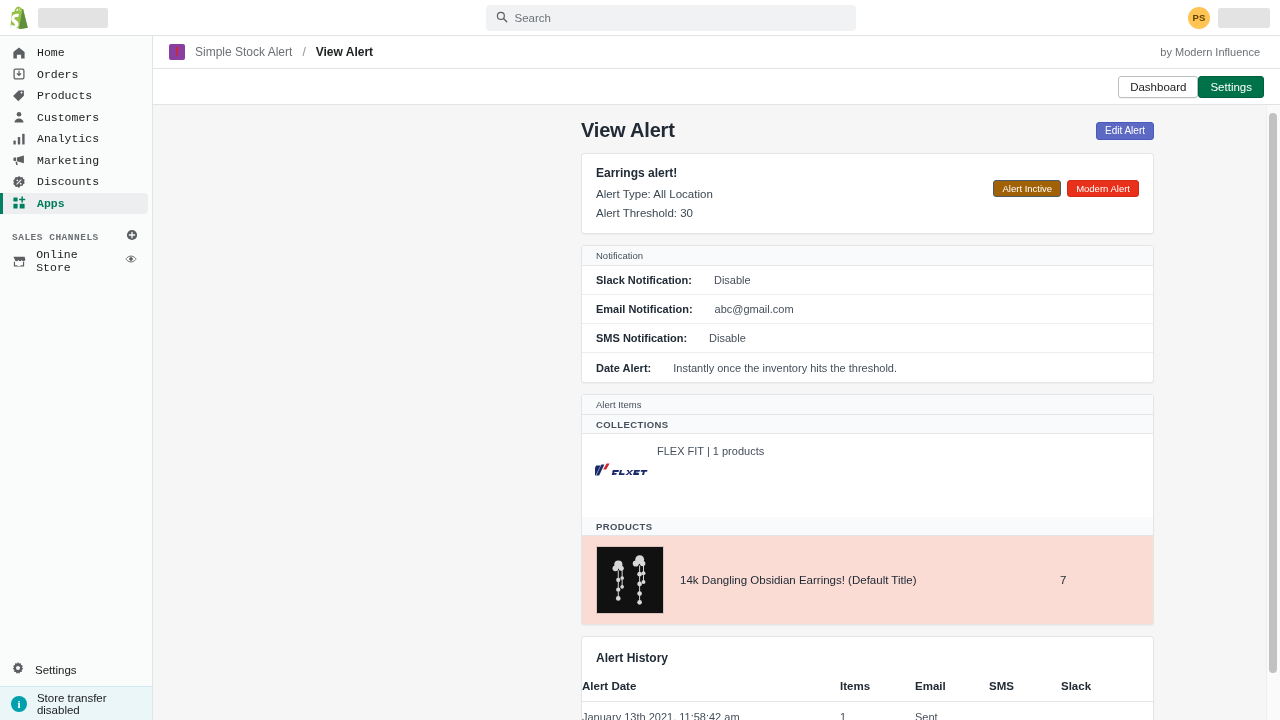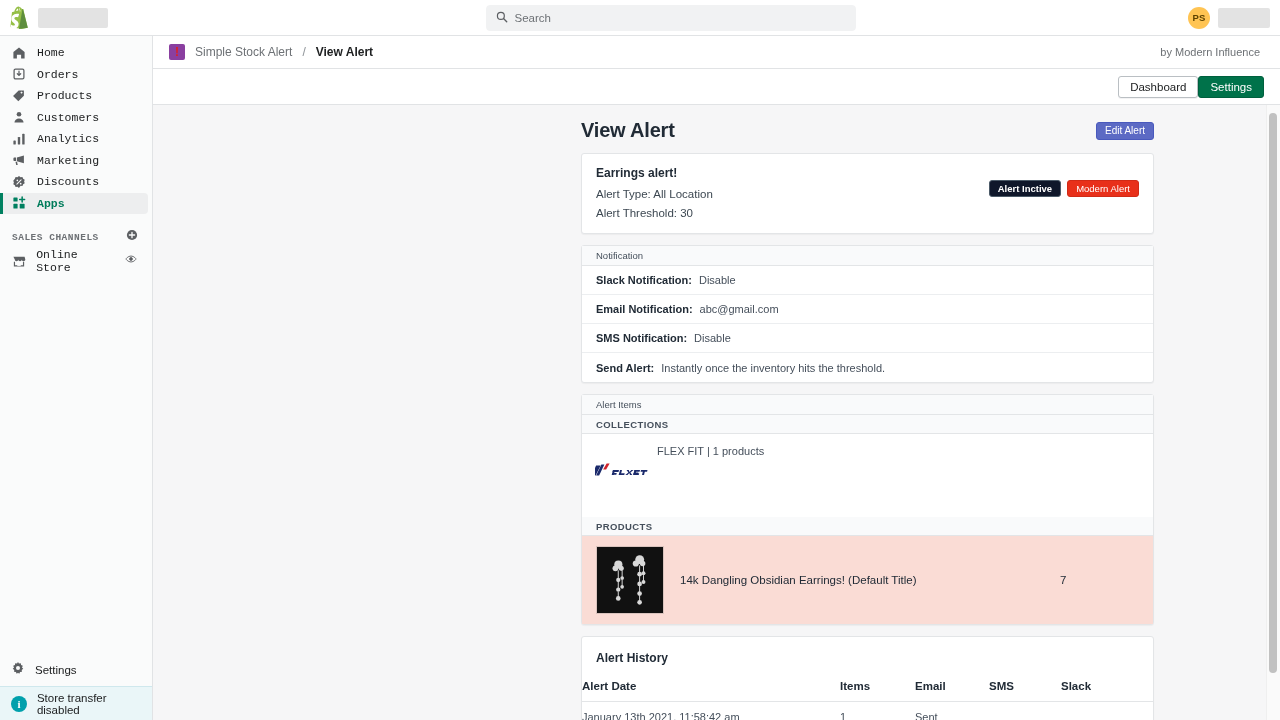--- a/index.html
+++ b/index.html
@@ -124,23 +124,23 @@
   .card {
     background: #fff; border: 1px solid #e3e5e7; border-radius: 3px;
     margin-top: 11px; box-shadow: 0 1px 1px rgba(22,29,37,.04);
   }
   .alert-card-body { padding: 12px 14px 14px 14px; display: flex; justify-content: space-between; }
   .alert-name { font-size: 12px; font-weight: bold; color: #212b36; margin-bottom: 8px; }
   .alert-meta { font-size: 11.5px; color: #3d4852; margin-bottom: 7px; }
   .alert-meta:last-child { margin-bottom: 0; }
   .alert-actions { display: flex; align-items: flex-start; gap: 6px; padding-top: 14px; }
   .btn-inactive {
-    height: 17px; padding: 0 8px; background: #0f172a; border: 1px solid #4b5a68;
+    height: 17px; padding: 0 8px; background: #a16207; border: 1px solid #4b5a68;
     border-radius: 3px; color: #fff; font-size: 9.5px; cursor: pointer;
-    display: flex; align-items: center; font-weight: bold;
+    display: flex; align-items: center;
   }
   .btn-delete {
     height: 17px; padding: 0 8px; background: #e8301a; border: 1px solid #d12a16;
     border-radius: 3px; color: #fff; font-size: 9.5px; cursor: pointer;
     display: flex; align-items: center;
   }
 
   .card-head {
     height: 20px; background: #f9fafb; border-bottom: 1px solid #e3e5e7;
     display: flex; align-items: center; padding-left: 14px;
@@ -150,21 +150,21 @@
     height: 19px; background: #f9fafb; border-bottom: 1px solid #e3e5e7;
     display: flex; align-items: center; padding-left: 14px;
     font-size: 9.5px; font-weight: bold; color: #454f5b; letter-spacing: .4px;
   }
   .notif-row {
     height: 29px; border-bottom: 1px solid #eceef0;
     display: flex; align-items: center; padding-left: 14px; font-size: 11px;
   }
   .notif-row:last-child { border-bottom: none; }
   .notif-key { font-weight: bold; color: #212b36; }
-  .notif-val { color: #454f5b; margin-left: 7px; }
+  .notif-val { color: #454f5b; margin-left: 22px; }
 
   .collection-body { height: 83px; position: relative; }
   .collection-label { position: absolute; left: 75px; top: 11px; font-size: 11px; color: #454f5b; }
   .flexfit-logo { position: absolute; left: 13px; top: 28px; width: 56px; height: 17px; }
 
   .product-row {
     background: #fadcd5; display: flex; align-items: center; height: 88px; padding: 0 0 0 14px;
   }
   .product-thumb {
     width: 68px; height: 68px; background: #111; border: 1px solid #d9c3bd; flex: 0 0 auto;
@@ -409,21 +409,21 @@
           </div>
           <div class="notif-row">
             <span class="notif-key">Email Notification:</span>
             <span class="notif-val">abc@gmail.com</span>
           </div>
           <div class="notif-row">
             <span class="notif-key">SMS Notification:</span>
             <span class="notif-val">Disable</span>
           </div>
           <div class="notif-row">
-            <span class="notif-key">Send Alert:</span>
+            <span class="notif-key">Date Alert:</span>
             <span class="notif-val">Instantly once the inventory hits the threshold.</span>
           </div>
         </div>
 
         <div class="card">
           <div class="card-head">Alert Items</div>
           <div class="sub-head">COLLECTIONS</div>
           <div class="collection-body">
             <div class="collection-label">FLEX FIT | 1 products</div>
             <span class="flexfit-logo">

